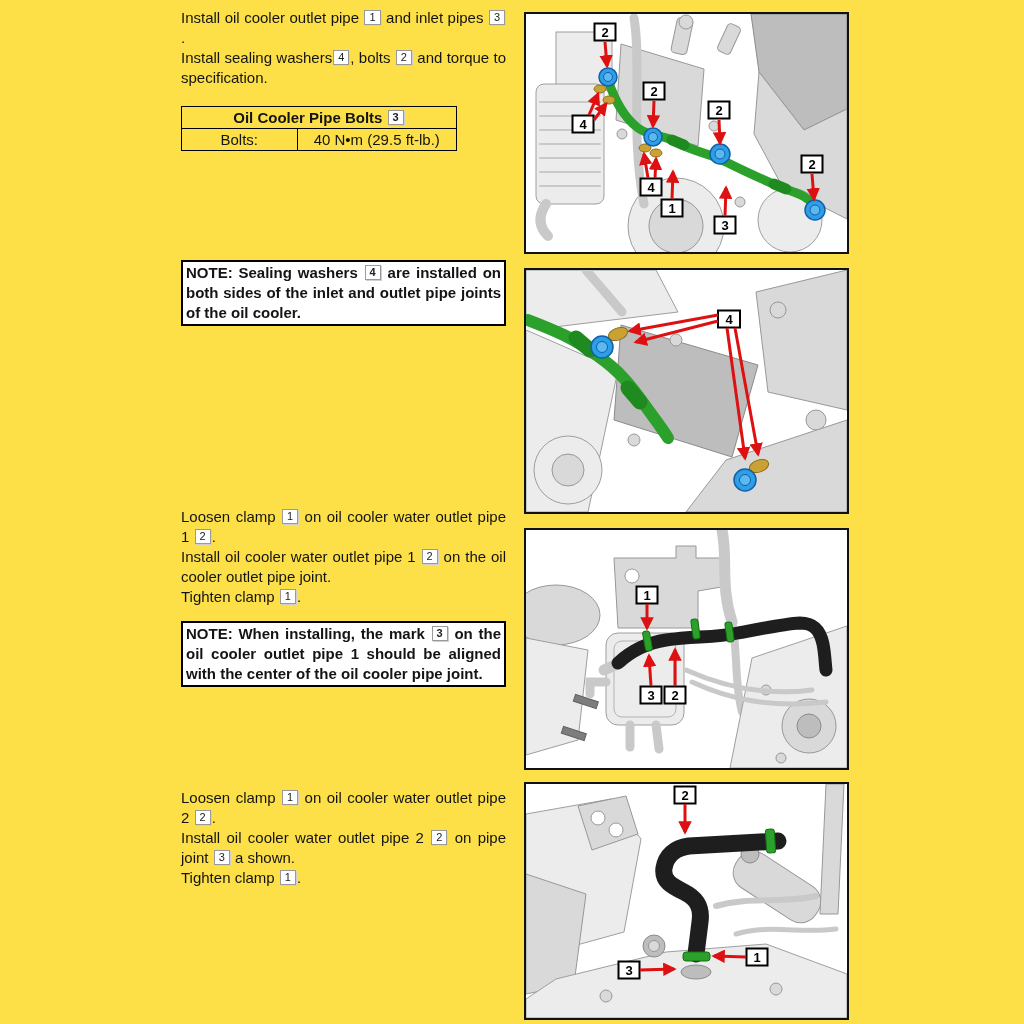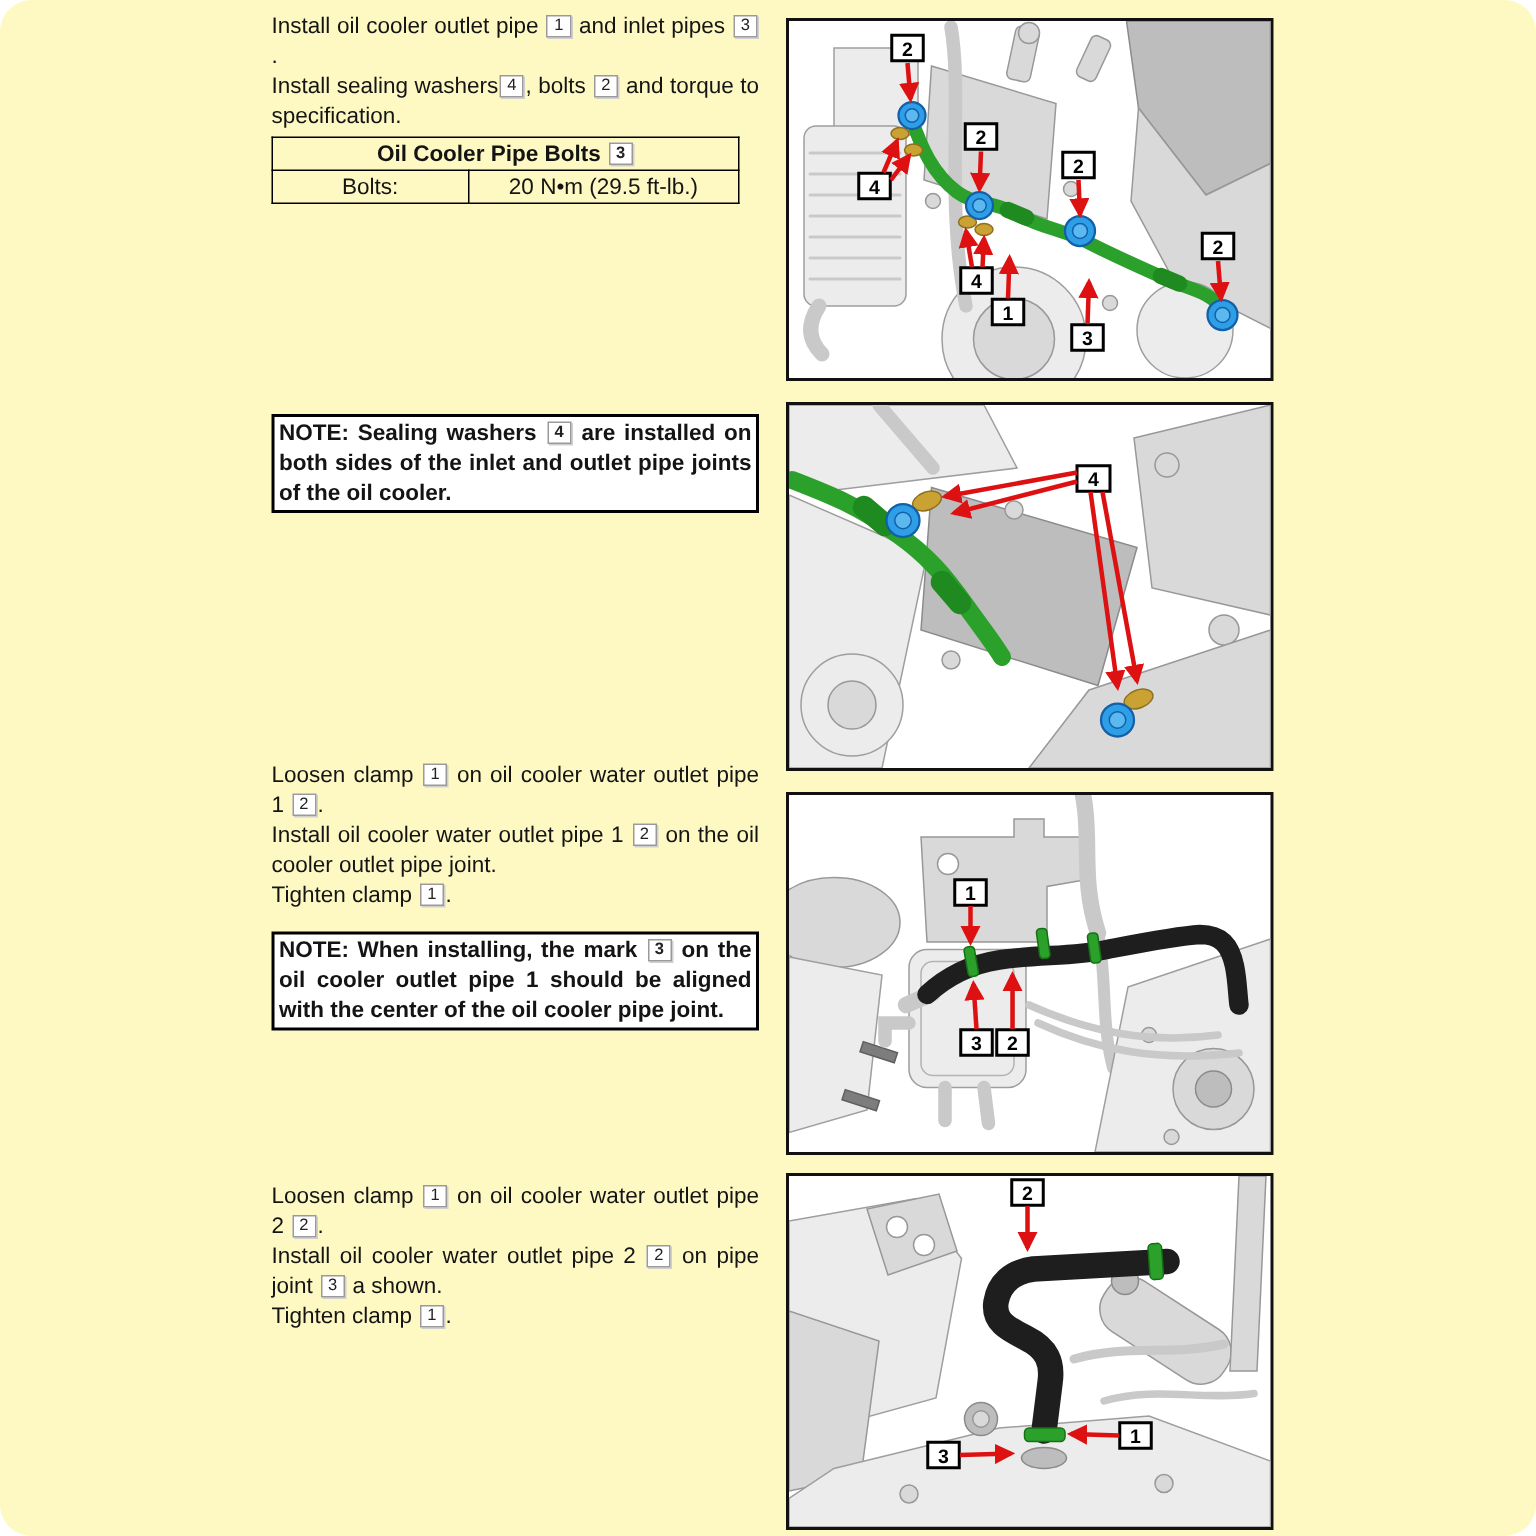--- a/index.html
+++ b/index.html
@@ -1,38 +1,38 @@
 <!DOCTYPE html>
 <html style="--pipe-green: #2ba12b; --bolt-blue: #2e9fe6; --arrow-red: #dd1111; --washer-gold: #c9a233; --hose-black: #1e1e1e;"><head>
 <meta charset="utf-8">
 <style>
   html,body{margin:0;padding:0;}
   body{
     width:1024px;height:1024px;background:#ffffff;
     font-family:"Liberation Sans","DejaVu Sans",sans-serif;
     color:#141414;
   }
-  .page{position:relative;width:1024px;height:1024px;background:#fef9c3;overflow:hidden;border-radius:21px;}
+  .page{position:relative;width:1024px;height:1024px;background:#fde047;overflow:hidden;}
 
   
   .textblock{position:absolute;left:181px;width:325px;font-size:15px;line-height:20px;text-align:justify;}
   .textblock p{margin:0;}
   .refbox{
     display:inline-block;border:1px solid #9a9a9a;background:#fff;
     font-size:11px;line-height:13px;padding:0 4px;margin:0 1px;
     position:relative;top:-2px;color:#222;
     box-shadow:1px 1px 0 #cfcfcf;
   }
   .notebox{
     border:2.5px solid #000;padding:1px 3px;font-weight:bold;
     text-align:justify;background:#fff;
   }
 
   
-  table.spec{border-collapse:collapse;width:312px;margin-top:3px;font-size:15px;}
+  table.spec{border-collapse:collapse;width:276px;margin-top:18px;font-size:15px;}
   table.spec th, table.spec td{border:1.5px solid #000;padding:0 4px;height:21px;text-align:center;}
   table.spec th{font-weight:bold;}
 
   
   .fig{position:absolute;border:2px solid #111;background:#fff;}
   .fig svg{display:block;}
   .callout-box{fill:#fff;stroke:#000;stroke-width:2;}
   .callout-num{font:bold 13px "Liberation Sans","DejaVu Sans",sans-serif;fill:#000;text-anchor:middle;}
   .arrow{stroke:var(--arrow-red);stroke-width:3;fill:none;}
   .pipe{stroke:var(--pipe-green);fill:none;stroke-linecap:round;stroke-linejoin:round;}
@@ -56,21 +56,21 @@
   <div class="textblock" style="top:8px;">
     <p>Install oil cooler outlet pipe <span class="refbox">1</span> and inlet pipes <span class="refbox">3</span>.</p>
     <p>Install sealing washers<span class="refbox">4</span>, bolts <span class="refbox">2</span> and torque to specification.</p>
     <table class="spec">
       <tbody>
           <tr>
         <th colspan="2"><span>Oil Cooler Pipe Bolts</span> <span class="refbox">3</span></th>
       </tr>
       <tr>
         <td style="width:42%;">Bolts:</td>
-        <td>20 N•m (29.5 ft-lb.)</td>
+        <td>40 N•m (29.5 ft-lb.)</td>
       </tr>
     </tbody>
       </table>
   </div>
 
   <div class="fig" style="left:524px;top:12px;">
     <svg width="321" height="238" viewBox="0 0 321 238">
       <defs>
         <marker id="ar1" viewBox="0 0 10 10" refX="8" refY="5" markerWidth="4.5" markerHeight="4.5" orient="auto">
             <path d="M0,0 L10,5 L0,10 z" fill="#dd1111"></path>
@@ -155,21 +155,21 @@
         <line class="arrow" x1="199" y1="202" x2="200" y2="174" marker-end="url(#ar1)"></line>
       </g>
       <g>
         <rect class="callout-box" x="275.5" y="141.5" width="21" height="17"></rect>
         <text class="callout-num" x="286" y="155">2</text>
         <line class="arrow" x1="286" y1="160" x2="288" y2="185" marker-end="url(#ar1)"></line>
       </g>
     </svg>
   </div>
 
-  <div class="textblock" style="top:276px;">
+  <div class="textblock" style="top:260px;">
     <div class="notebox">NOTE: Sealing washers <span class="refbox">4</span> are installed on both sides of the inlet and outlet pipe joints of the oil cooler.</div>
   </div>
 
   <div class="fig" style="left:524px;top:268px;">
     <svg width="321" height="242" viewBox="0 0 321 242">
       <defs>
         <marker id="ar2" viewBox="0 0 10 10" refX="8" refY="5" markerWidth="4.5" markerHeight="4.5" orient="auto">
             <path d="M0,0 L10,5 L0,10 z" fill="#dd1111"></path>
           </marker>
       </defs>

